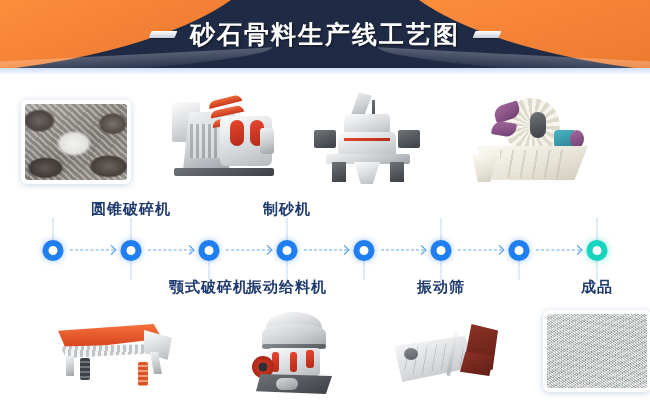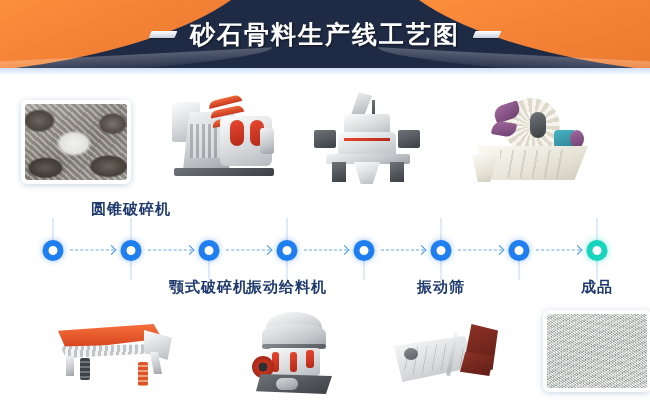--- a/index.html
+++ b/index.html
@@ -212,20 +212,23 @@
                   clip-path:polygon(0 0,100% 0,88% 100%,14% 100%);"></div>
       <div class="m grey2" style="left:30px;top:54px;width:66px;height:28px;opacity:.45;
                   background:repeating-linear-gradient(100deg,#b9b6aa 0 2px,rgba(0,0,0,0) 2px 12px);"></div>
       <div class="m cream" style="left:2px;top:58px;width:26px;height:28px;clip-path:polygon(0 0,100% 0,70% 100%,22% 100%);"></div>
     </div>
   </div>
 
   <div class="station" style="left:91px;top:200px;width:80px;">
     <div class="st-label">圆锥破碎机</div>
   </div>
+  <div class="station" style="left:247px;top:200px;width:80px;">
+    <div class="st-label">制砂机</div>
+  </div>
   <div class="station" style="left:557px;top:200px;width:80px;">
     <div class="st-label" style="visibility:hidden">洗砂机</div>
   </div>
 
   <div class="flow">
     <div class="node" style="left:53px;"></div>
     <div class="node" style="left:131px;"></div>
     <div class="node" style="left:209px;"></div>
     <div class="node" style="left:287px;"></div>
     <div class="node" style="left:364px;"></div>

